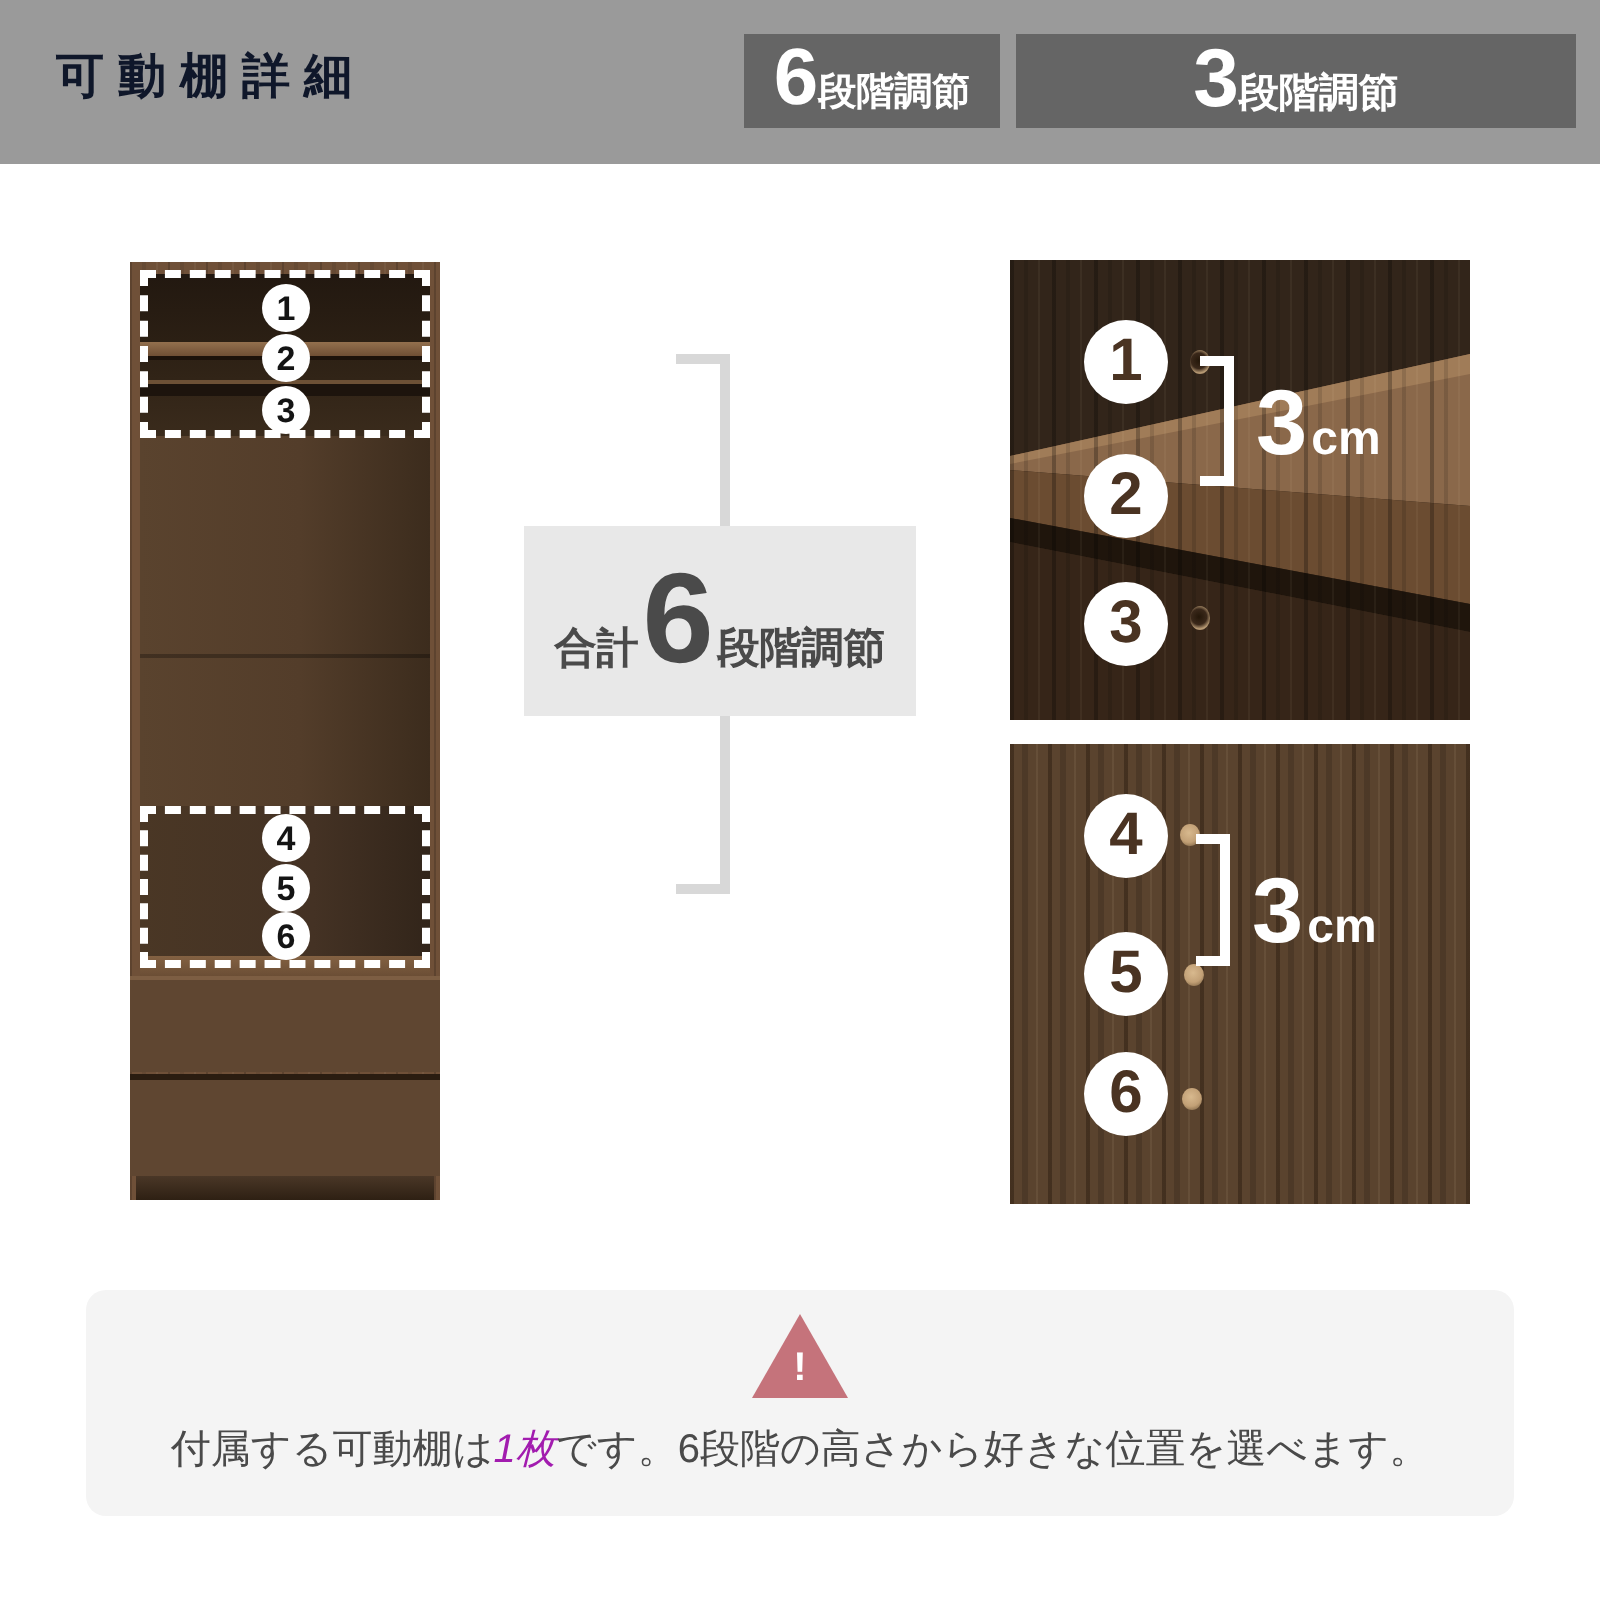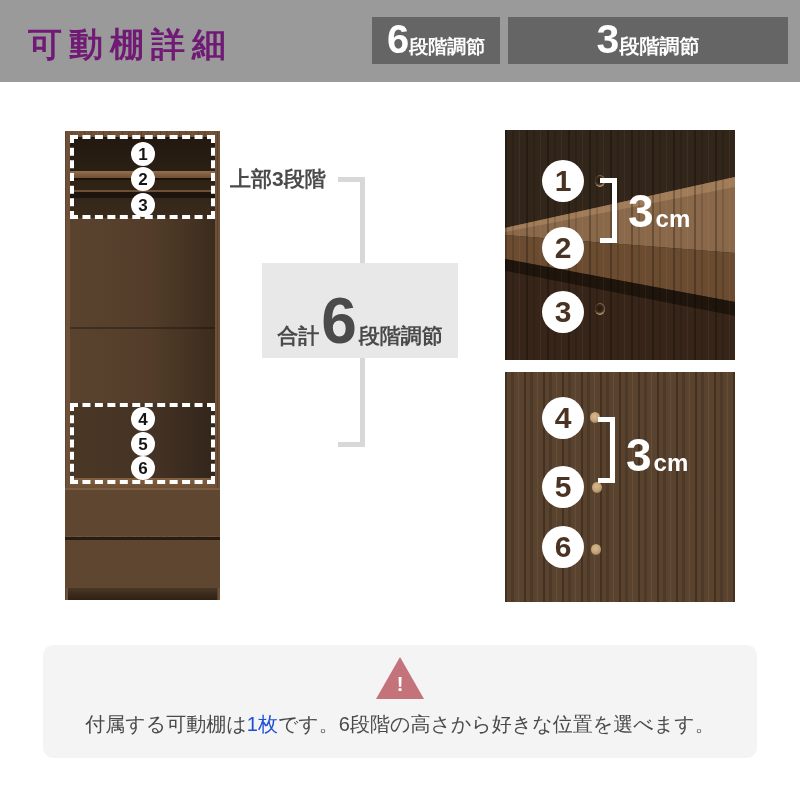--- a/index.html
+++ b/index.html
@@ -2,22 +2,22 @@
 <html><head>
 <meta charset="utf-8">
 <style>
   * { margin:0; padding:0; box-sizing:border-box; }
   html,body { background:#fff; }
   body { font-family:"Liberation Sans","DejaVu Sans",sans-serif; }
   .page { position:relative; width:800px; height:800px; background:#ffffff; overflow:hidden; }
 
   
   .header { position:absolute; left:0; top:0; width:800px; height:82px; background:#9a9a9a; }
-  .page-title { position:absolute; left:28px; top:22px; font-size:34px; font-weight:bold;
-                color:#701a75; letter-spacing:7px; white-space:nowrap; }
+  .page-title { position:absolute; left:28px; top:22px; font-size:24px; font-weight:bold;
+                color:#0f172a; letter-spacing:7px; white-space:nowrap; }
   .badge { position:absolute; top:17px; height:47px; background:#656565; color:#fff;
            display:flex; justify-content:center; align-items:baseline; white-space:nowrap; }
   .badge-levels { left:372px; width:128px; }
   .badge-pitch  { left:508px; width:280px; }
   .badge .big   { font-size:40px; font-weight:bold; line-height:45px; }
   .badge .small { font-size:19px; font-weight:bold; }
   .badge-pitch .small { font-size:20px; }
   .badge-pitch .big { font-size:41px; }
 
   
@@ -59,21 +59,21 @@
   .label-upper { left:230px; top:165px; }
   .label-lower { left:228px; top:433px; }
   .conn { position:absolute; background:#d8d8d8; }
   .conn-h1 { left:338px; top:177px; width:27px; height:5px; }
   .conn-v1 { left:360px; top:177px; width:5px; height:86px; }
   .conn-v2 { left:360px; top:358px; width:5px; height:89px; }
   .conn-h2 { left:338px; top:442px; width:27px; height:5px; }
 
   .total-box { position:absolute; left:262px; top:263px; width:196px; height:95px;
       background:#e8e8e8; display:flex; justify-content:center; align-items:baseline;
-      padding-top:26px; color:#4a4a4a; white-space:nowrap; }
+      padding-top:14px; color:#4a4a4a; white-space:nowrap; }
   .total-box .small { font-size:21px; font-weight:bold; }
   .total-box .big { font-size:64px; font-weight:bold; line-height:1; margin:0 2px; }
 
   
   .photo { position:absolute; left:505px; width:230px; height:230px; overflow:hidden; }
   .photo-upper { top:130px; background:#32251a; }
   .photo-lower { top:372px; background:#5a432e; }
   .photo-grain { position:absolute; left:0; top:0; width:100%; height:100%; }
   .photo-lower .photo-grain { background-image:repeating-linear-gradient(90deg,
       rgba(25,13,4,0.35) 0px, rgba(25,13,4,0.35) 2px, transparent 2px, transparent 6px,
@@ -105,21 +105,21 @@
   .note-box { position:absolute; left:43px; top:645px; width:714px; height:113px;
       background:#f4f4f4; border-radius:10px; }
   .warn-wrap { position:absolute; left:333px; top:12px; width:48px; height:43px; }
   .warn-triangle { position:absolute; left:0; top:0; width:0; height:0;
       border-left:24px solid transparent; border-right:24px solid transparent;
       border-bottom:42px solid #c5737b; }
   .warn-mark { position:absolute; left:0; top:16px; width:48px; text-align:center;
       color:#ffffff; font-weight:bold; font-size:20px; }
   .note-text { position:absolute; left:0; top:66px; width:714px; text-align:center;
       font-size:20px; color:#4a4a4a; white-space:nowrap; }
-  .note-text .hl { color:#1d4ed8; }
+  .note-text .hl { color:#a21caf;font-style:italic; }
 </style>
 </head>
 <body>
 
 <div class="page">
 
   <div class="header">
     <div class="page-title">可動棚詳細</div>
     <div class="badge badge-levels">
       <span class="big">6</span>
@@ -147,21 +147,20 @@
   <div class="dashed-zone dashed-upper"></div>
   <div class="dashed-zone dashed-lower"></div>
 
   <div class="pos-circle" style="left:131px; top:142px;">1</div>
   <div class="pos-circle" style="left:131px; top:167px;">2</div>
   <div class="pos-circle" style="left:131px; top:193px;">3</div>
   <div class="pos-circle" style="left:131px; top:407px;">4</div>
   <div class="pos-circle" style="left:131px; top:432px;">5</div>
   <div class="pos-circle" style="left:131px; top:456px;">6</div>
 
-  <div class="zone-label label-upper">上部3段階</div>
   <div class="conn conn-h1"></div>
   <div class="conn conn-v1"></div>
   <div class="conn conn-v2"></div>
   <div class="conn conn-h2"></div>
 
   <div class="total-box">
     <span class="small">合計</span>
     <span class="big">6</span>
     <span class="small">段階調節</span>
   </div>

